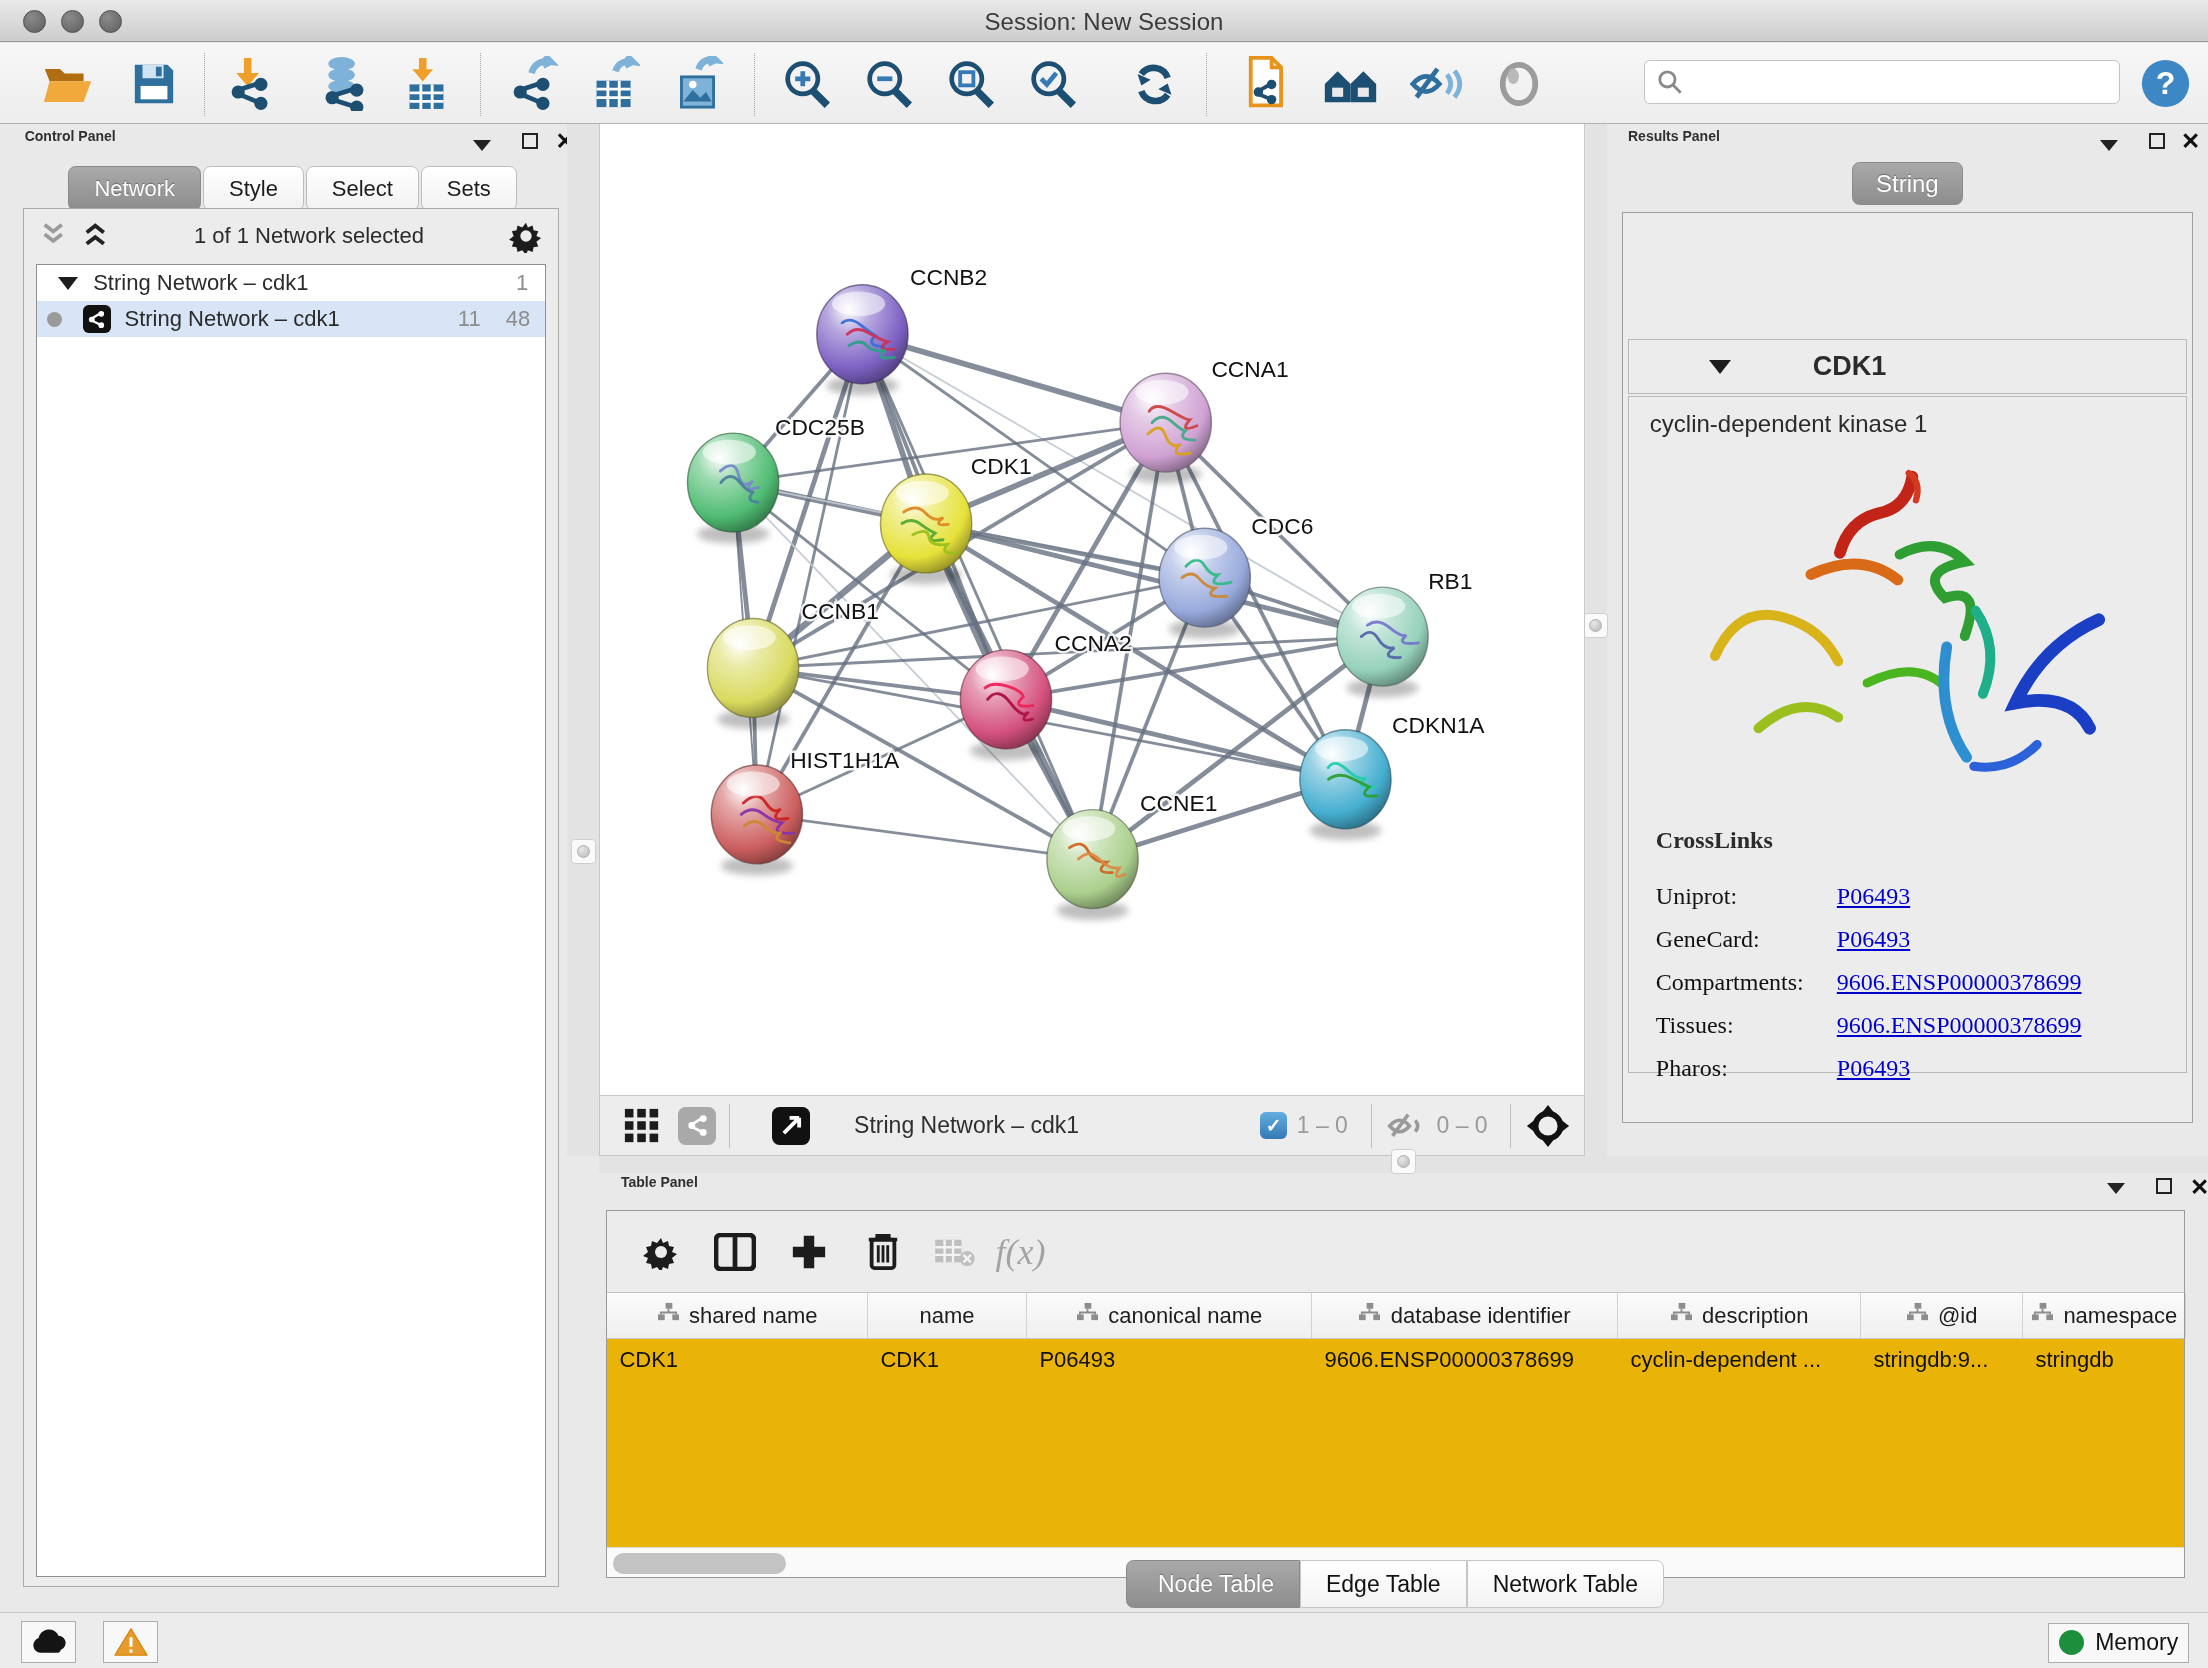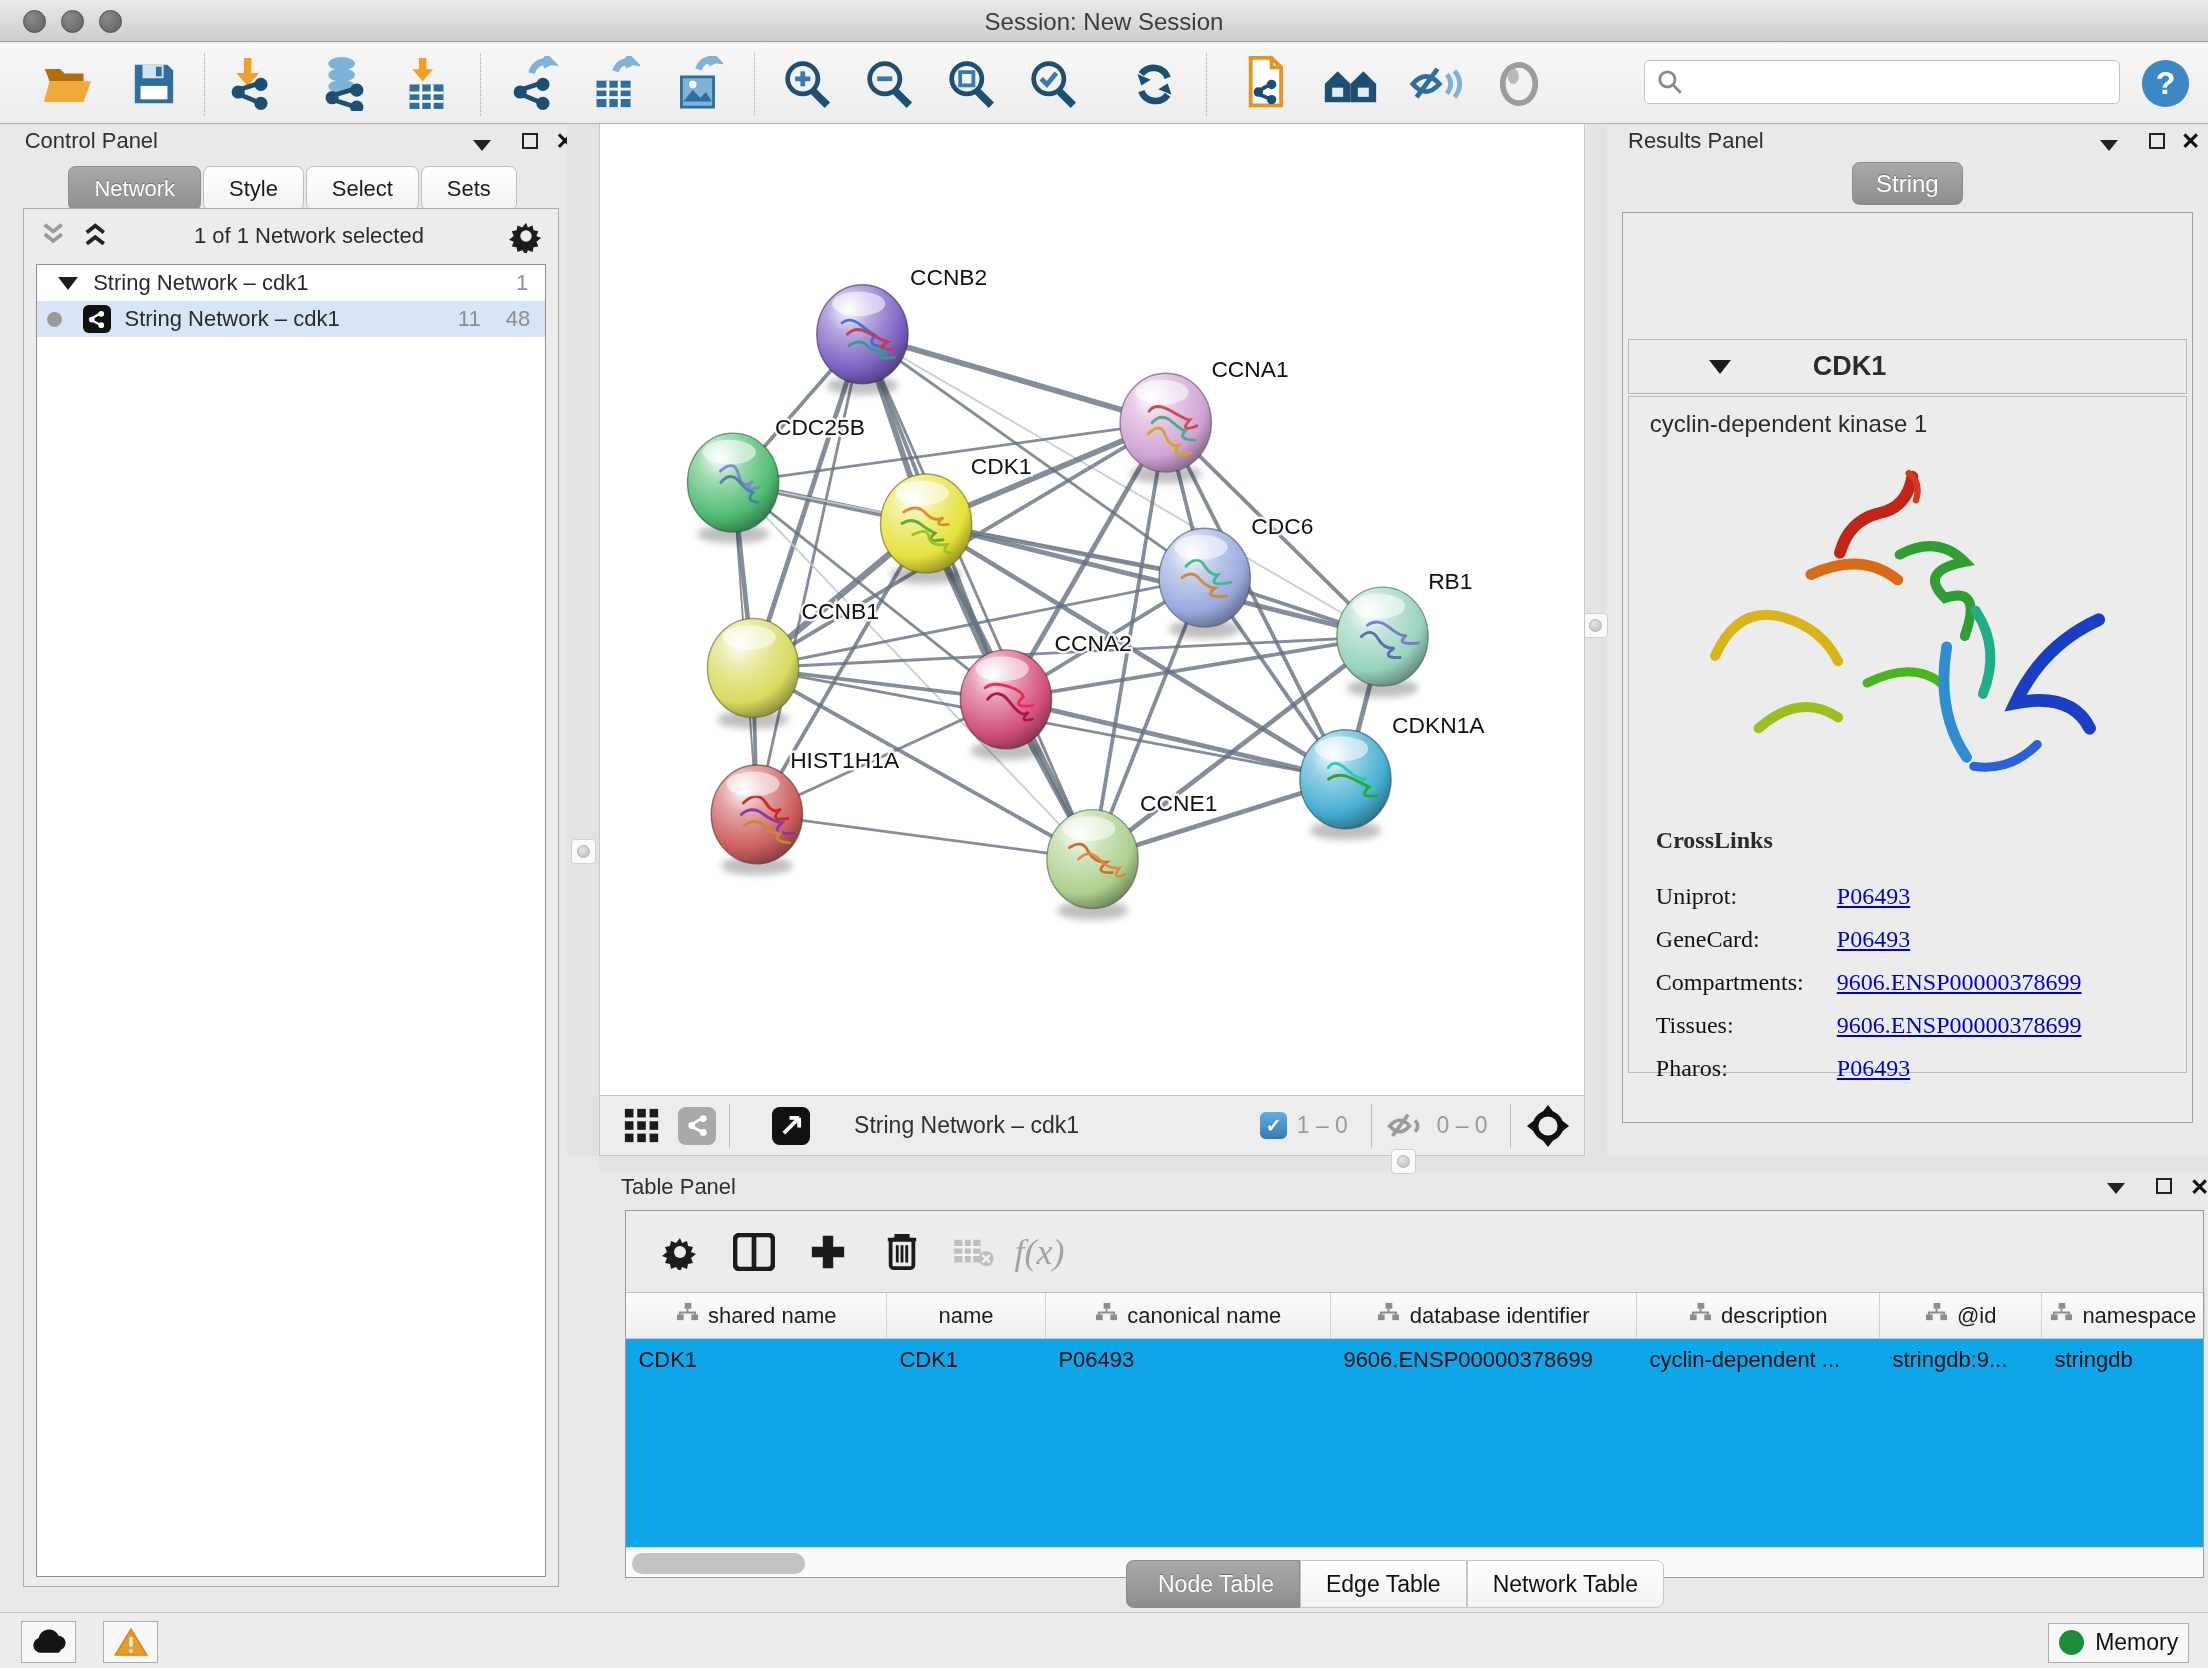--- a/index.html
+++ b/index.html
@@ -20,21 +20,21 @@
     background:linear-gradient(#f7f7f7,#ededed); border-bottom:1px solid #b3b3b3; }
   .tbtn { position:absolute; top:13.3px; width:55px; height:55px; display:flex;
     align-items:center; justify-content:center; }
   .tsep { position:absolute; top:9.5px; height:63px; border-left:1.9px dotted #a5a5a5; width:0; }
   #searchbox { position:absolute; left:1644px; top:17px; width:476px; height:44px;
     background:#fff; border:1px solid #c3c3c3; border-radius:5.7px; display:flex; align-items:center; }
   #searchbox input { border:none; outline:none; font-size:21px; flex:1;
     font-family:"Liberation Sans",sans-serif; background:transparent; }
 
   
-  .panel-title { font-size:22px; color:#2f2f2f; }
+  .panel-title { font-size:14px; color:#2f2f2f;font-weight:bold; }
   .panel-ctl { position:absolute; top:129px; font-size:19px; color:#222; cursor:default; }
   .mini-tri { width:0; height:0; border-left:9.5px solid transparent; border-right:9.5px solid transparent;
     border-top:11.4px solid #222; display:inline-block; }
   .float-sq { width:16px; height:16px; border:2.4px solid #222; display:inline-block; }
   .close-x { font-size:23px; font-weight:bold; color:#111; }
   .tab { display:inline-block; border:1px solid #bdbdbd; background:linear-gradient(#ffffff,#f2f2f2);
     color:#1c1c1c; font-size:22px; padding:8.6px 25px; border-radius:7.6px; margin-right:1.9px; }
   .tab.sel { background:linear-gradient(#a9a9a9,#8d8d8d); color:#fff; border-color:#8a8a8a;
     text-shadow:0 -1px 1px rgba(0,0,0,.35); }
 
@@ -80,22 +80,22 @@
   #rp-section-hdr { position:absolute; left:4.8px; top:126px; width:559px; height:55px;
     border:1px solid #b9b9b9; display:flex; align-items:center; }
   #rp-content { position:absolute; left:4.8px; top:183px; width:559px; height:677px; border:1px solid #b9b9b9; }
   #xlinks { position:absolute; left:27px; top:430px; font-family:"Liberation Serif",serif; font-size:24px; }
   .xrow { display:flex; margin-bottom:16px; }
   .xrow .xl { width:181px; color:#111; }
   .xrow a { color:#0000cc; text-decoration:underline; }
 
   
   #table-panel { left:606px; top:1172px; width:1603px; height:439px; }
-  #tp-box { position:absolute; left:19px; top:38px; width:1579px; height:368px;
-    border:1px solid #9a9a9a; background:#0ea5e9; }
+  #tp-box { position:absolute; left:0; top:38px; width:1579px; height:368px;
+    border:1px solid #9a9a9a; background:#eab308; }
   #tp-toolbar { position:absolute; left:0; top:0; width:100%; height:82px; background:#ececec;
     border-bottom:1px solid #c2c2c2; display:flex; align-items:center; }
   .tpbtn { width:61px; height:57px; display:flex; align-items:center; justify-content:center; }
   #tp-header { position:absolute; left:0; top:82px; width:100%; height:46px; display:flex;
     background:linear-gradient(#fbfbfb,#efefef); border-bottom:1px solid #c9c9c9; }
   .hcell { display:flex; align-items:center; justify-content:center; gap:9.5px; font-size:22px;
     color:#1d1d1d; border-right:1px solid #d2d2d2; overflow:hidden; white-space:nowrap; }
   #tp-row { position:absolute; left:0; top:127px; width:100%; height:44px; display:flex; }
   .dcell { font-size:22px; color:#111; padding-left:12.4px; display:flex; align-items:center;
     overflow:hidden; white-space:nowrap; }

